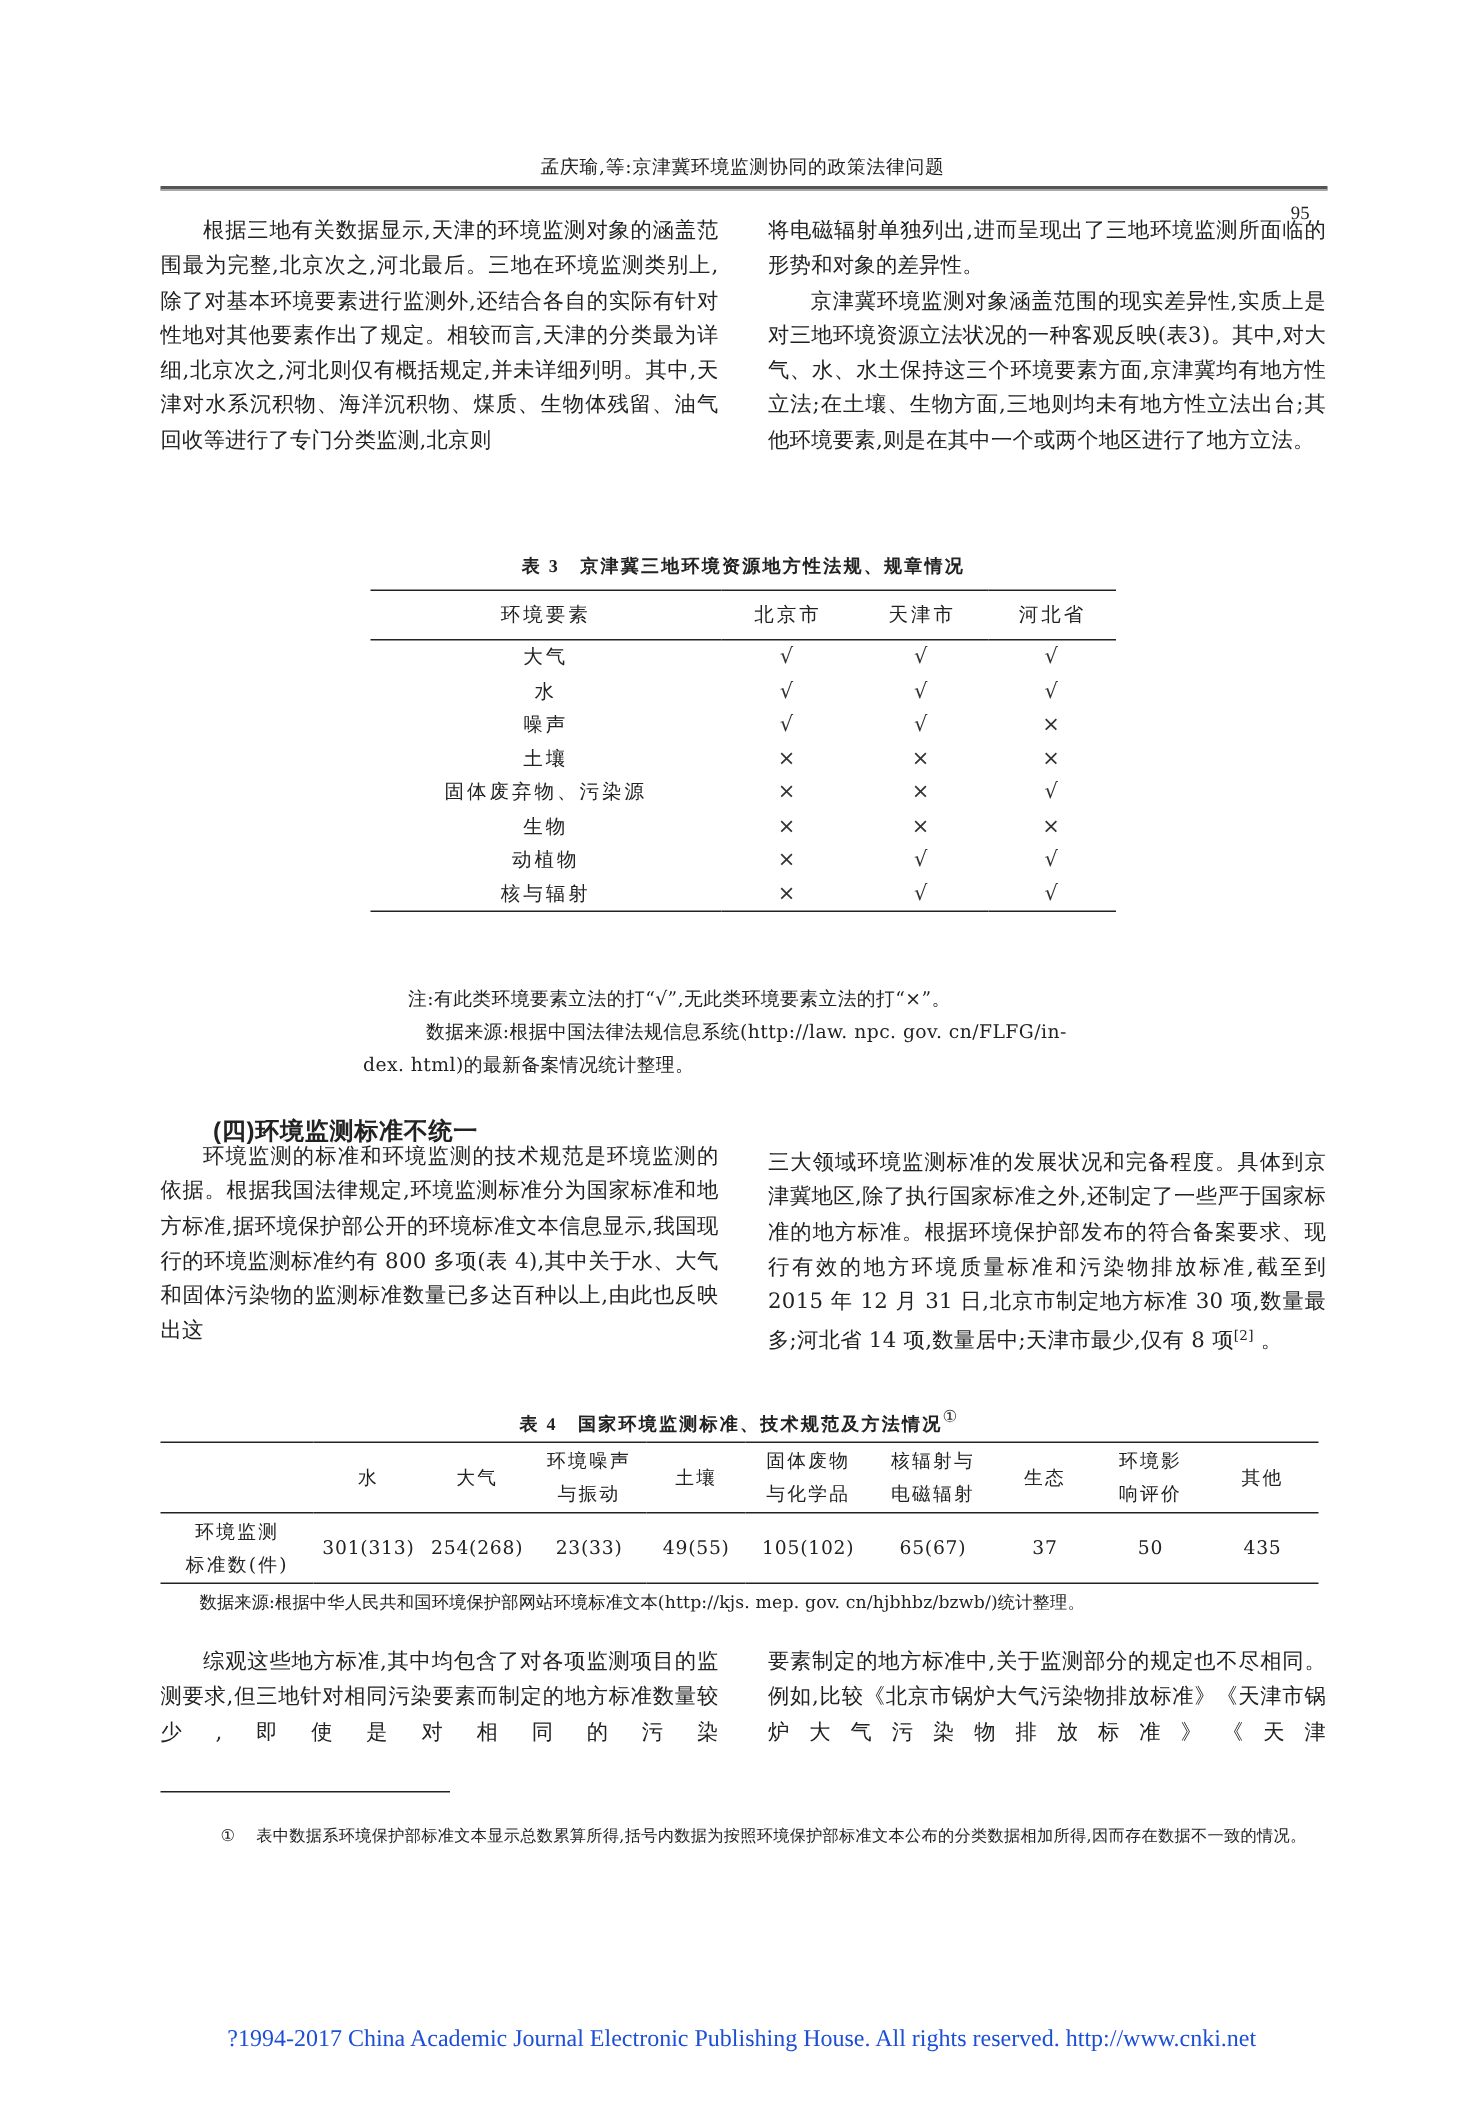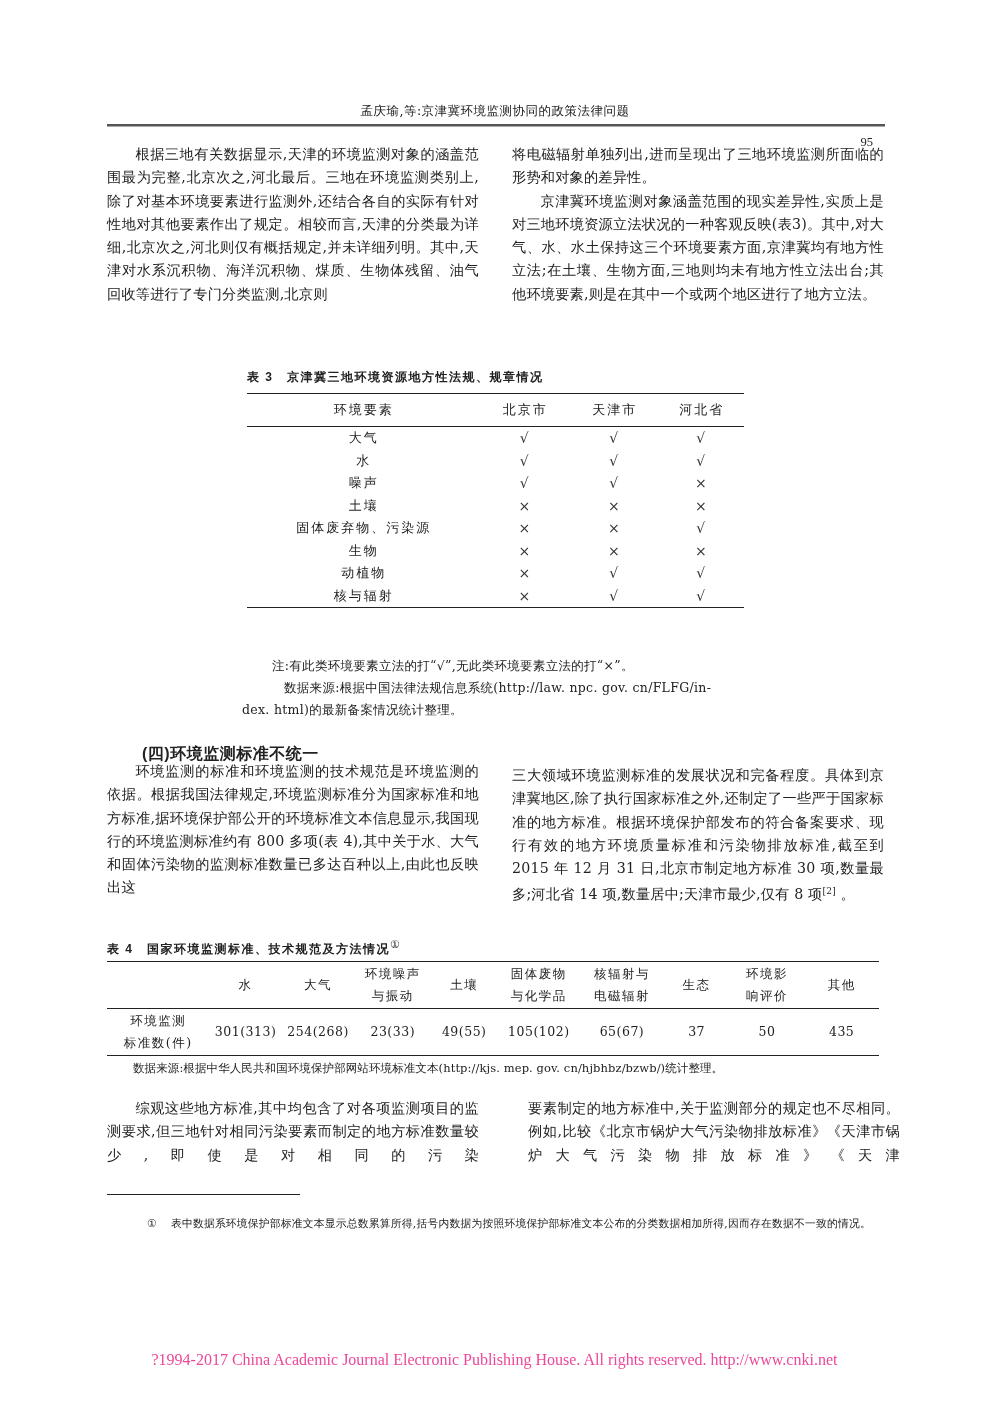--- a/index.html
+++ b/index.html
@@ -28,22 +28,22 @@
       position: absolute; font-size: 14.2px; line-height: 23.3px;
       text-align: justify; text-align-last: justify; letter-spacing: 0.2px;
     }
     .col p { margin: 0; }
     .col p.last { text-align-last: left; }
     .indent { text-indent: 2em; }
     .left-col { left: 107px; width: 372px; }
     .right-col { left: 512px; width: 372px; }
 
     .table-caption {
-      position: absolute; font-family: Liberation Sans, sans-serif; font-weight: bold;
-      font-size: 12px; letter-spacing: 1.5px;
+      position: absolute; font-family: Liberation Serif, serif; font-weight: bold;
+      font-size: 12px; text-align: center; letter-spacing: 1.5px;
     }
     table { border-collapse: collapse; position: absolute; }
     .t3 { left: 247px; top: 393px; width: 497px; font-size: 13px; }
     .t3 th { font-weight: normal; height: 30px; border-top: 1.5px solid #222; border-bottom: 1.5px solid #222; letter-spacing: 2px; }
     .t3 td { text-align: center; height: 22.5px; padding: 0; letter-spacing: 2px; }
     .t3 tr.lastrow td { border-bottom: 1.5px solid #222; }
     .mark { font-family: "DejaVu Sans", sans-serif; font-size: 14px; color: #333; }
 
     .note { position: absolute; font-size: 12.5px; line-height: 22px; letter-spacing: 0.3px; }
 
@@ -58,21 +58,21 @@
     .t4 td.rowhead { letter-spacing: 1.5px; }
 
     .source4 { position: absolute; left: 133px; top: 1061px; font-size: 11.5px; letter-spacing: 0.1px; text-align: center; }
 
     .footnote-rule { position: absolute; left: 107px; top: 1194px; width: 193px; height: 1px; background: #222; }
     .footnote { position: absolute; left: 107px; top: 1213px; width: 778px; font-size: 10.8px; line-height: 22px; letter-spacing: 0.2px; }
     .footnote .fn-mark { margin-left: 40px; margin-right: 14px; }
 
     .copyright {
       position: absolute; left: 0; width: 989px; top: 1351px; text-align: center;
-      font-family: "Liberation Serif", serif; font-size: 16px; color: #ec4899; letter-spacing: 0px;
+      font-family: "Liberation Serif", serif; font-size: 16px; color: #1d4ed8; letter-spacing: 0px;
     }
     sup { font-size: 9px; vertical-align: 5px; }
   </style>
 </head>
 <body>
 
 <div class="running-head">
   <div class="running-title">孟庆瑜,等:京津冀环境监测协同的政策法律问题</div>
   <div class="page-number">95</div>
 </div>
@@ -189,20 +189,20 @@
         <td>50</td>
         <td>435</td>
       </tr>
   </tbody>
 </table>
 <div class="source4">数据来源:根据中华人民共和国环境保护部网站环境标准文本(http://kjs. mep. gov. cn/hjbhbz/bzwb/)统计整理。</div>
 
 <div class="col left-col" style="top:1097px;">
   <p class="indent">综观这些地方标准,其中均包含了对各项监测项目的监测要求,但三地针对相同污染要素而制定的地方标准数量较少,即使是对相同的污染</p>
 </div>
-<div class="col right-col" style="top:1097px;margin-left:16px;">
+<div class="col right-col" style="top:1097px;">
   <p>要素制定的地方标准中,关于监测部分的规定也不尽相同。例如,比较《北京市锅炉大气污染物排放标准》《天津市锅炉大气污染物排放标准》《天津</p>
 </div>
 
 <div class="footnote-rule"></div>
 <div class="footnote"><span class="fn-mark">①</span><span>表中数据系环境保护部标准文本显示总数累算所得,括号内数据为按照环境保护部标准文本公布的分类数据相加所得,因而存在数据不一致的情况。</span></div>
 
 <div class="copyright">?1994-2017 China Academic Journal Electronic Publishing House. All rights reserved.    http://www.cnki.net</div>
 
 </body></html>

